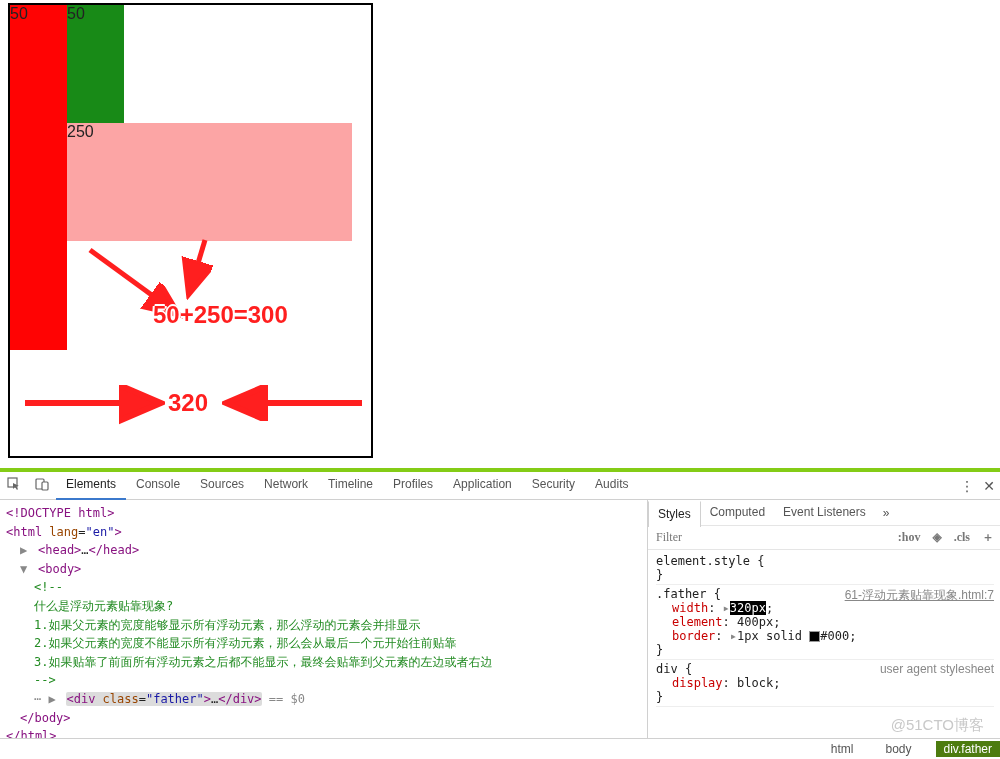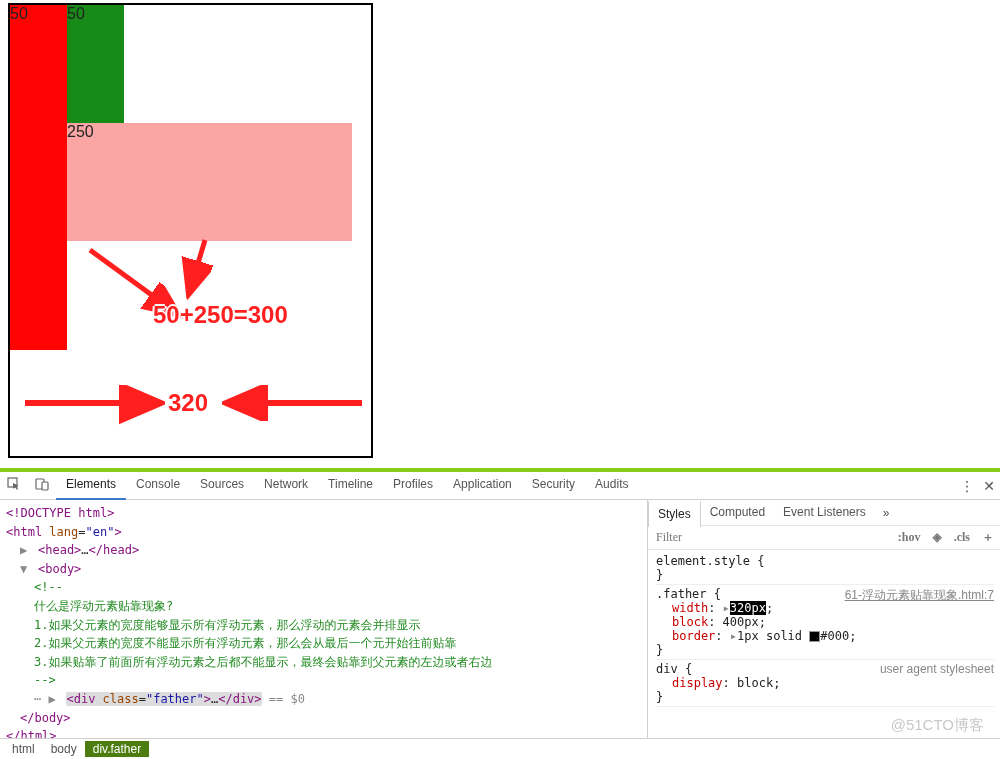--- a/index.html
+++ b/index.html
@@ -145,21 +145,21 @@
   .dt-rules .swatch {
     display: inline-block; width: 11px; height: 11px;
     border: 1px solid #999; vertical-align: -2px; background: #000;
   }
   .dt-rules .tri { color: #888; }
 
   .dt-crumbs {
     height: 21px; border-top: 1px solid #d0d0d0;
     display: flex; align-items: center;
     font-family: -apple-system, Arial; font-size: 12px;
-    padding-left: 4px; gap: 0;
+    padding-left: 4px; gap: 16px; justify-content: flex-end;
   }
   .dt-crumbs .c { padding: 1px 8px; color: #555; }
   .dt-crumbs .c.active { background: #4d7c0f; color: #fff; }
 
   .watermark {
     position: absolute; right: 16px; bottom: 24px;
     color: #c9c9c9; font-size: 15px;
     font-family: -apple-system, Arial;
   }
 </style>
@@ -275,21 +275,21 @@
       </div>
       <div class="dt-rules">
         <div class="rule">
           <span class="sel">element.style {</span>
           <div><span>}</span></div>
         </div>
         <div class="rule">
           <span class="link">61-浮动元素贴靠现象.html:7</span>
           <span class="sel">.father {</span>
           <div class="prop"><span class="pname">width</span>: <span class="tri">▸</span><span class="hl">320px</span><span class="pval">;</span></div>
-          <div class="prop"><span class="pname">block</span>: <span class="pval">400px;</span></div>
+          <div class="prop"><span class="pname">element</span>: <span class="pval">400px;</span></div>
           <div class="prop"><span class="pname">border</span>: <span class="tri">▸</span><span class="pval">1px solid </span><span class="swatch"></span><span class="pval">#000;</span></div>
           <div><span>}</span></div>
         </div>
         <div class="rule">
           <span class="link" style="text-decoration:none">user agent stylesheet</span>
           <span class="sel">div {</span>
           <div class="prop"><span class="pname">display</span>: <span class="pval">block;</span></div>
           <div><span>}</span></div>
         </div>
       </div>

